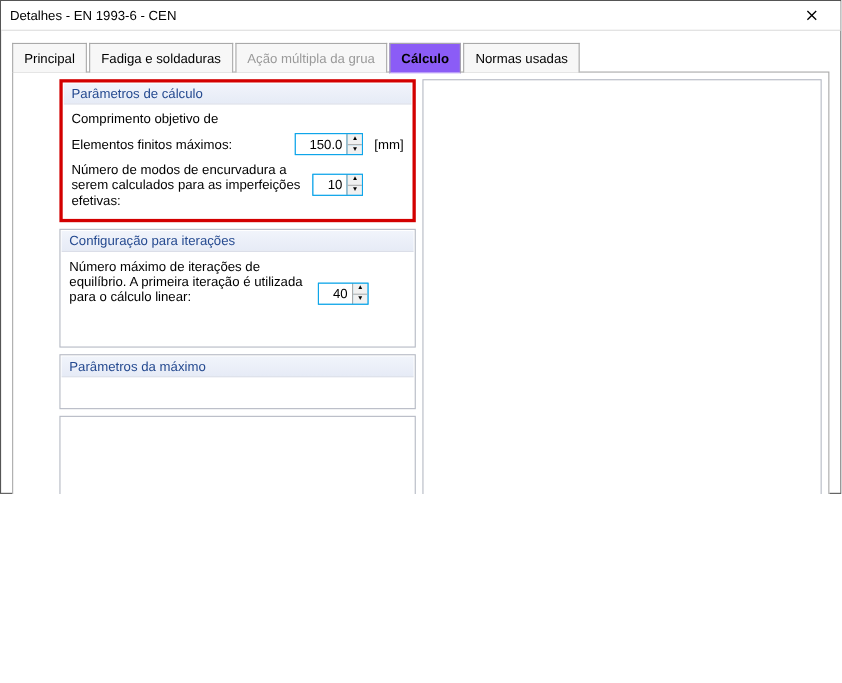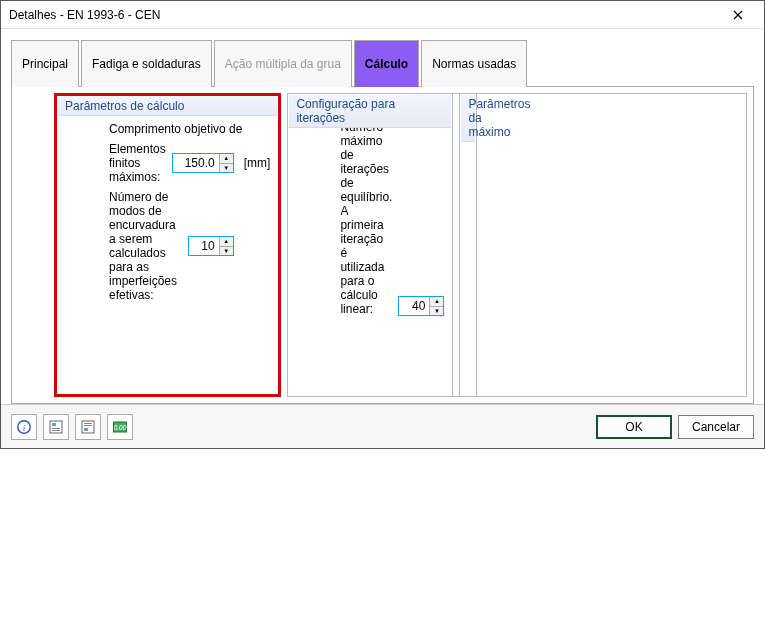--- a/index.html
+++ b/index.html
@@ -45,21 +45,21 @@
     display: flex;
     flex-direction: column;
   }
   .tabstrip {
     display: flex;
     align-items: flex-end;
     position: relative;
     z-index: 2;
   }
   .tab {
-    padding: 16px 10px;
+    padding: 6px 10px;
     border: 1px solid #a9a9a9;
     border-bottom: none;
     background: #f7f7f7;
     margin-right: 2px;
     position: relative;
     cursor: pointer;
   }
   .tab.active {
     background: #8b5cf6;
     border-bottom: 1px solid #fff;
@@ -72,21 +72,21 @@
     border: 1px solid #a9a9a9;
     background: #fff;
     margin-top: -1px;
     display: flex;
     padding: 6px;
     gap: 6px;
   }
   .left-col {
     width: 360px;
     display: flex;
-    flex-direction: row;
+    flex-direction: column;
     gap: 6px;
     padding-left: 36px;
   }
   .right-col {
     flex: 1;
     border: 1px solid #b5b9c4;
     background: #fff;
   }
   .groupbox {
     border: 1px solid #b5b9c4;
@@ -105,21 +105,21 @@
     font-size: 12px;
     border-bottom: 1px solid #d7dbe6;
   }
   .highlight-box { border: 3px solid #d30000 !important; }
   .row {
     display: flex;
     align-items: center;
     margin-top: 6px;
     gap: 6px;
   }
-  .row .lbl { flex: 1; line-height: 14px; margin-left: 44px; }
+  .row .lbl { flex: 1; line-height: 14px; }
   .spinner {
     display: inline-flex;
     align-items: stretch;
     height: 20px;
     border: 1px solid #0ea5e9;
     background: #0ea5e9;
   }
   .spinner input {
     width: 46px;
     border: none;

